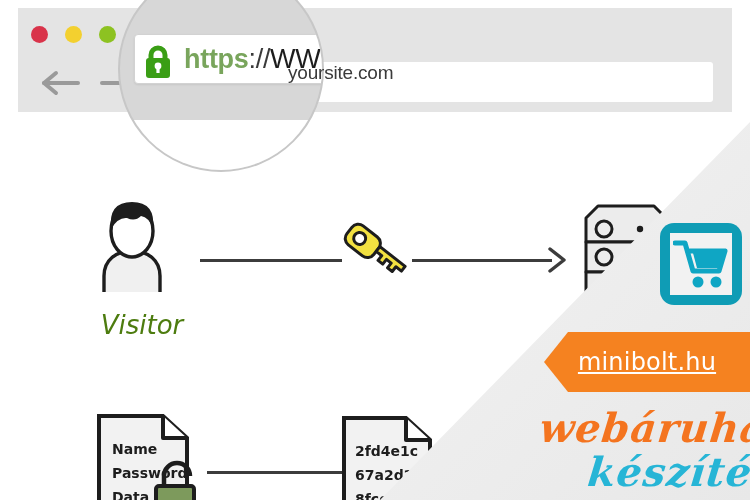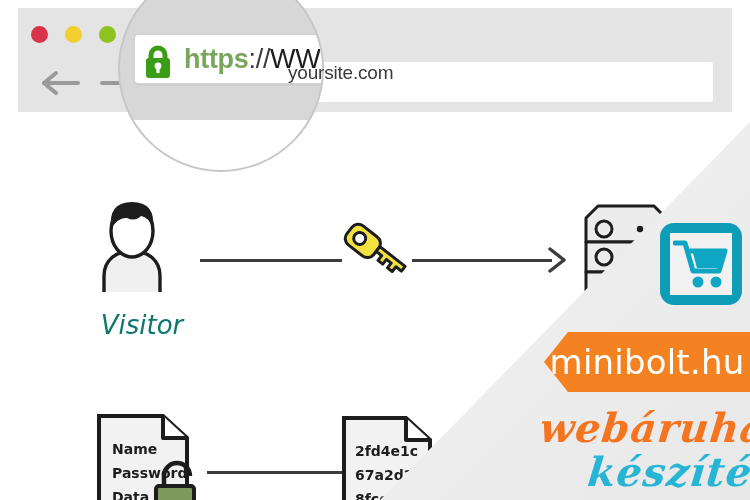--- a/index.html
+++ b/index.html
@@ -42,21 +42,21 @@
   .mag-url .sch{color:#79a55c;font-weight:bold;}
   .mag-url .sep{color:#3a3a3a;}
   .mag-url .ww{color:#1d1d1d;font-weight:400;}
 
   .url-tail{position:absolute;left:288px;top:62px;font-size:19px;color:#3a3a3a;white-space:nowrap;letter-spacing:-.2px;}
 
   
   .diagram{position:absolute;left:0;top:0;width:750px;height:500px;}
   .visitor-icon{position:absolute;left:78px;top:196px;}
   .visitor-label{position:absolute;left:72px;top:310px;width:140px;text-align:center;
-    font-family:"DejaVu Sans", sans-serif;font-style:italic;font-size:26px;color:#0f766e;}
+    font-family:"DejaVu Sans", sans-serif;font-style:italic;font-size:26px;color:#4d7c0f;}
 
   .line-h{position:absolute;background:#3c3c3c;height:3px;}
   .key-icon{position:absolute;left:338px;top:216px;}
   .server-icon{position:absolute;left:578px;top:200px;}
 
   .doc-plain{position:absolute;left:93px;top:412px;}
   .doc-cipher{position:absolute;left:338px;top:414px;}
   .padlock-open{position:absolute;left:152px;top:458px;}
 
   
@@ -80,21 +80,21 @@
   }
   .cart-inner{position:absolute;left:10px;top:10px;width:62px;height:62px;background:#f2f2f2;}
   .cart-badge svg{position:absolute;left:13px;top:15px;}
 
   .brand-banner{
     position:absolute;left:544px;top:332px;width:206px;height:60px;background:#f58220;
     clip-path:polygon(24px 0, 206px 0, 206px 60px, 24px 60px, 0 30px);
     display:flex;align-items:center;justify-content:center;
   }
   .brand-banner span{
-    font-family:"DejaVu Sans", sans-serif;font-size:34px;color:#ffffff;letter-spacing:.2px;
+    font-family:"DejaVu Sans", sans-serif;font-size:24px;color:#ffffff;letter-spacing:.2px;text-decoration:underline;
   }
 
   .script-line{
     position:absolute;white-space:nowrap;
     font-family:"DejaVu Serif", serif;font-style:italic;font-weight:700;
     transform:skewX(-6deg);
   }
   .script-1{left:540px;top:404px;font-size:40px;color:#f4741f;letter-spacing:1px;}
   .script-2{left:588px;top:448px;font-size:40px;color:#27b5d6;letter-spacing:1px;}
 </style>

